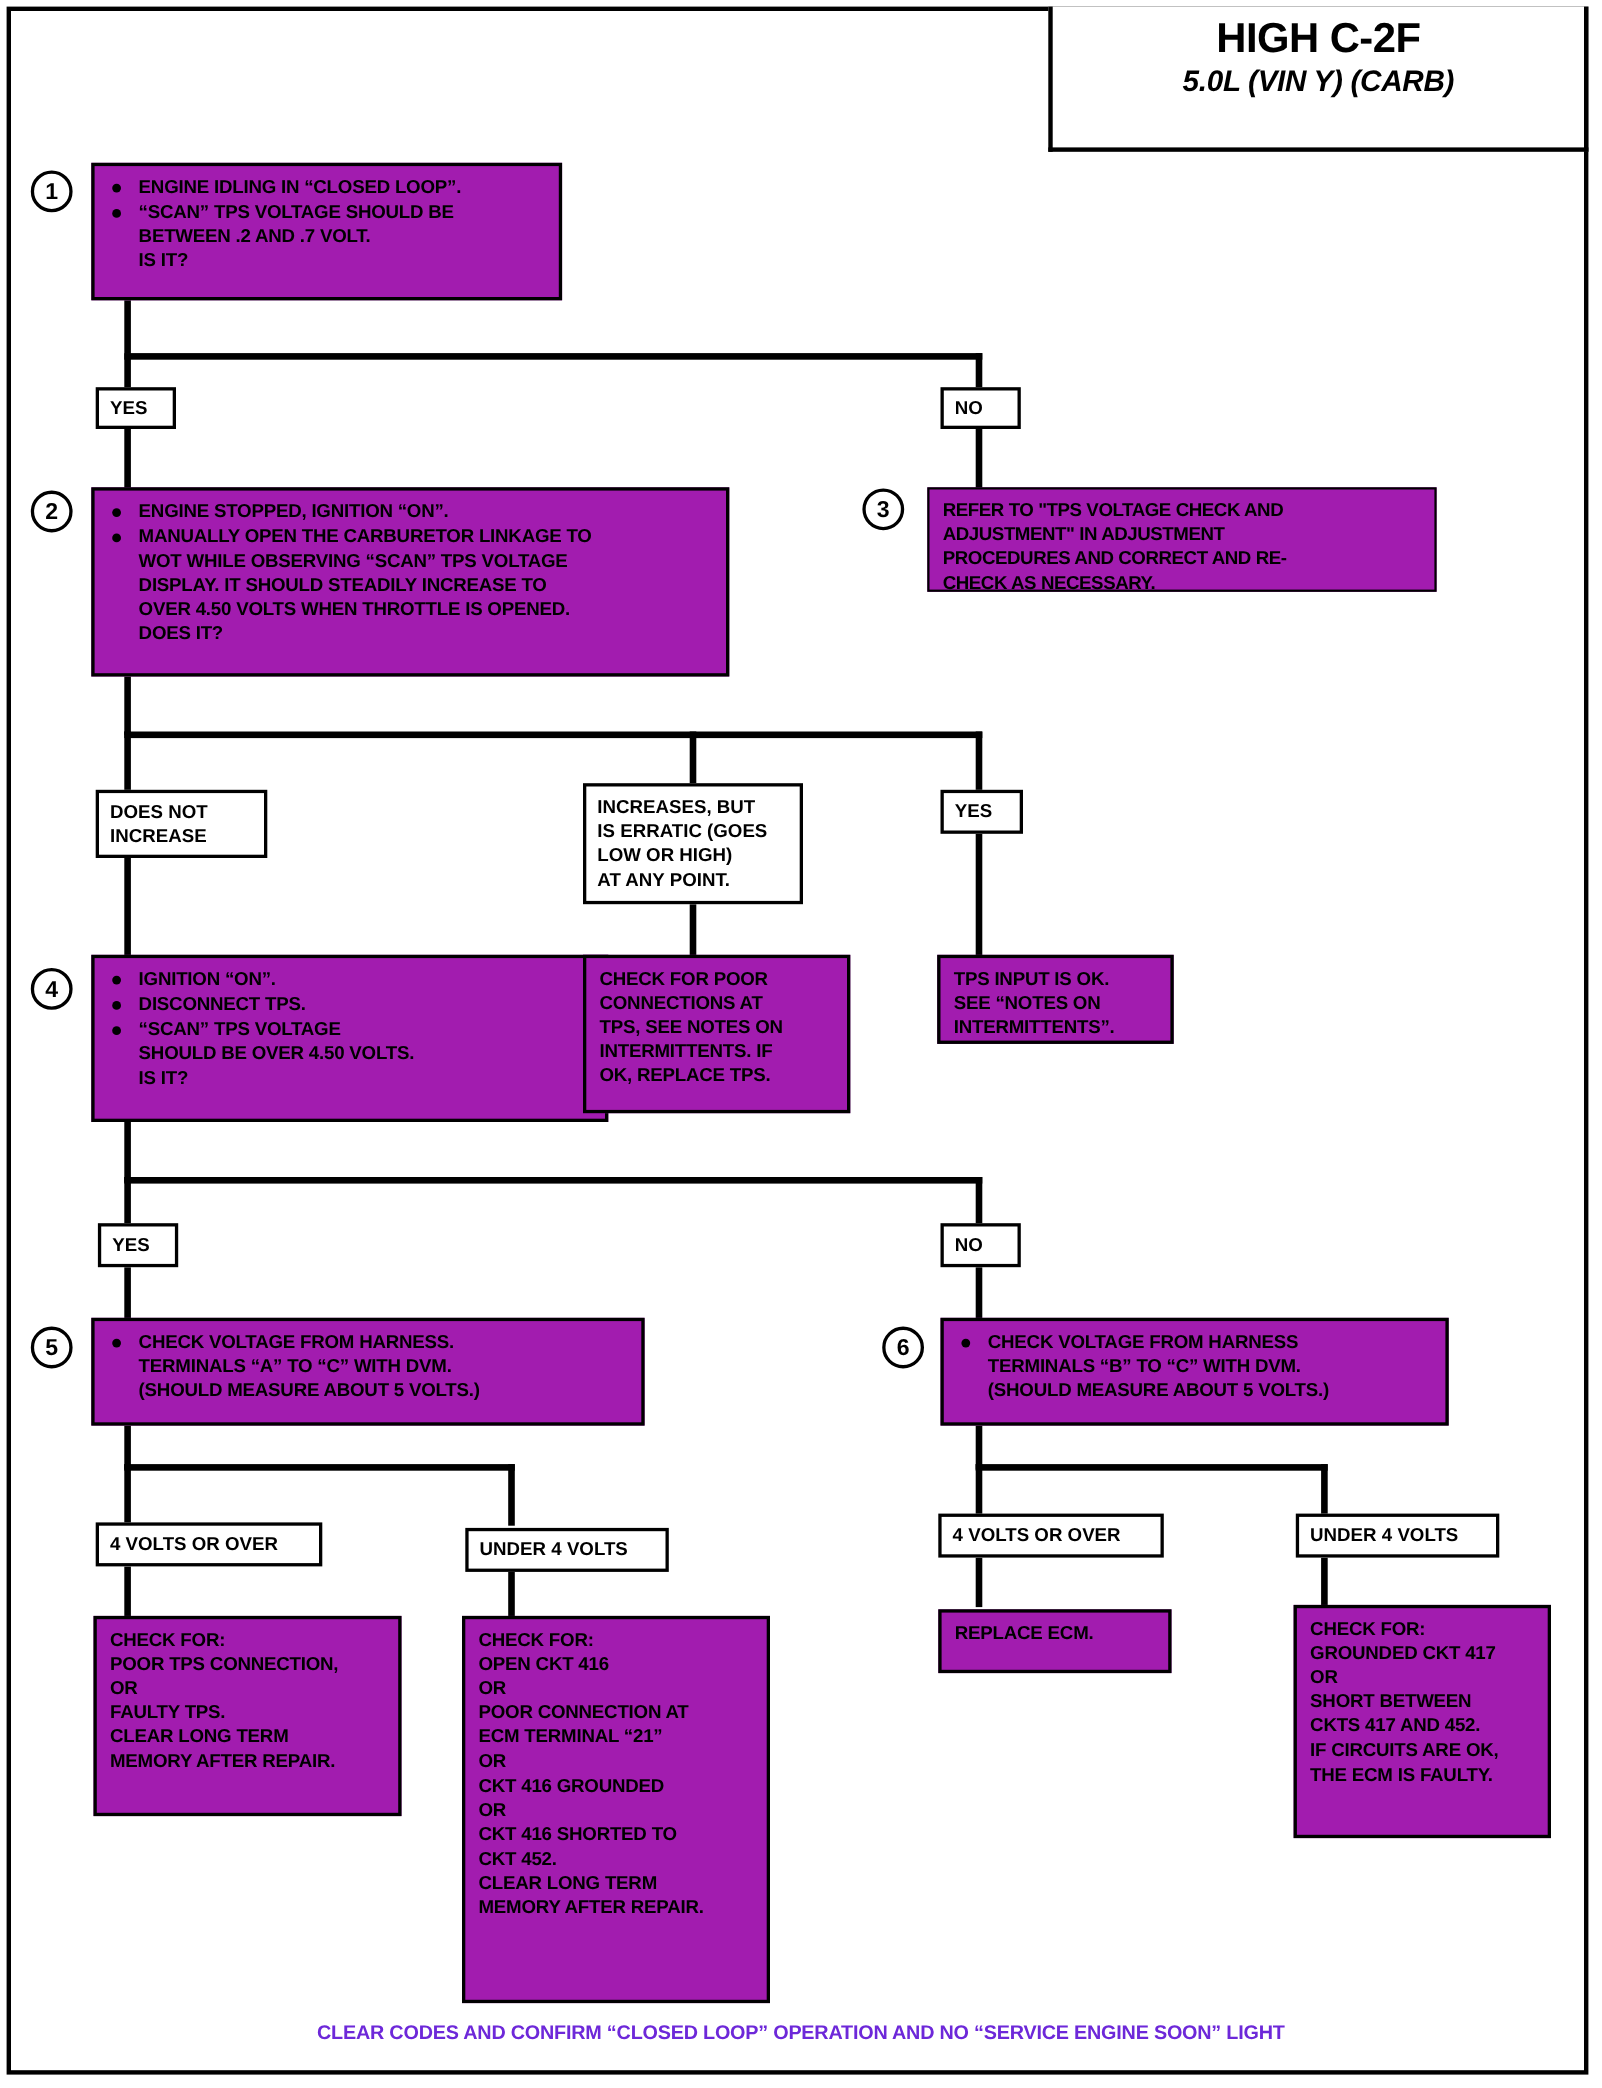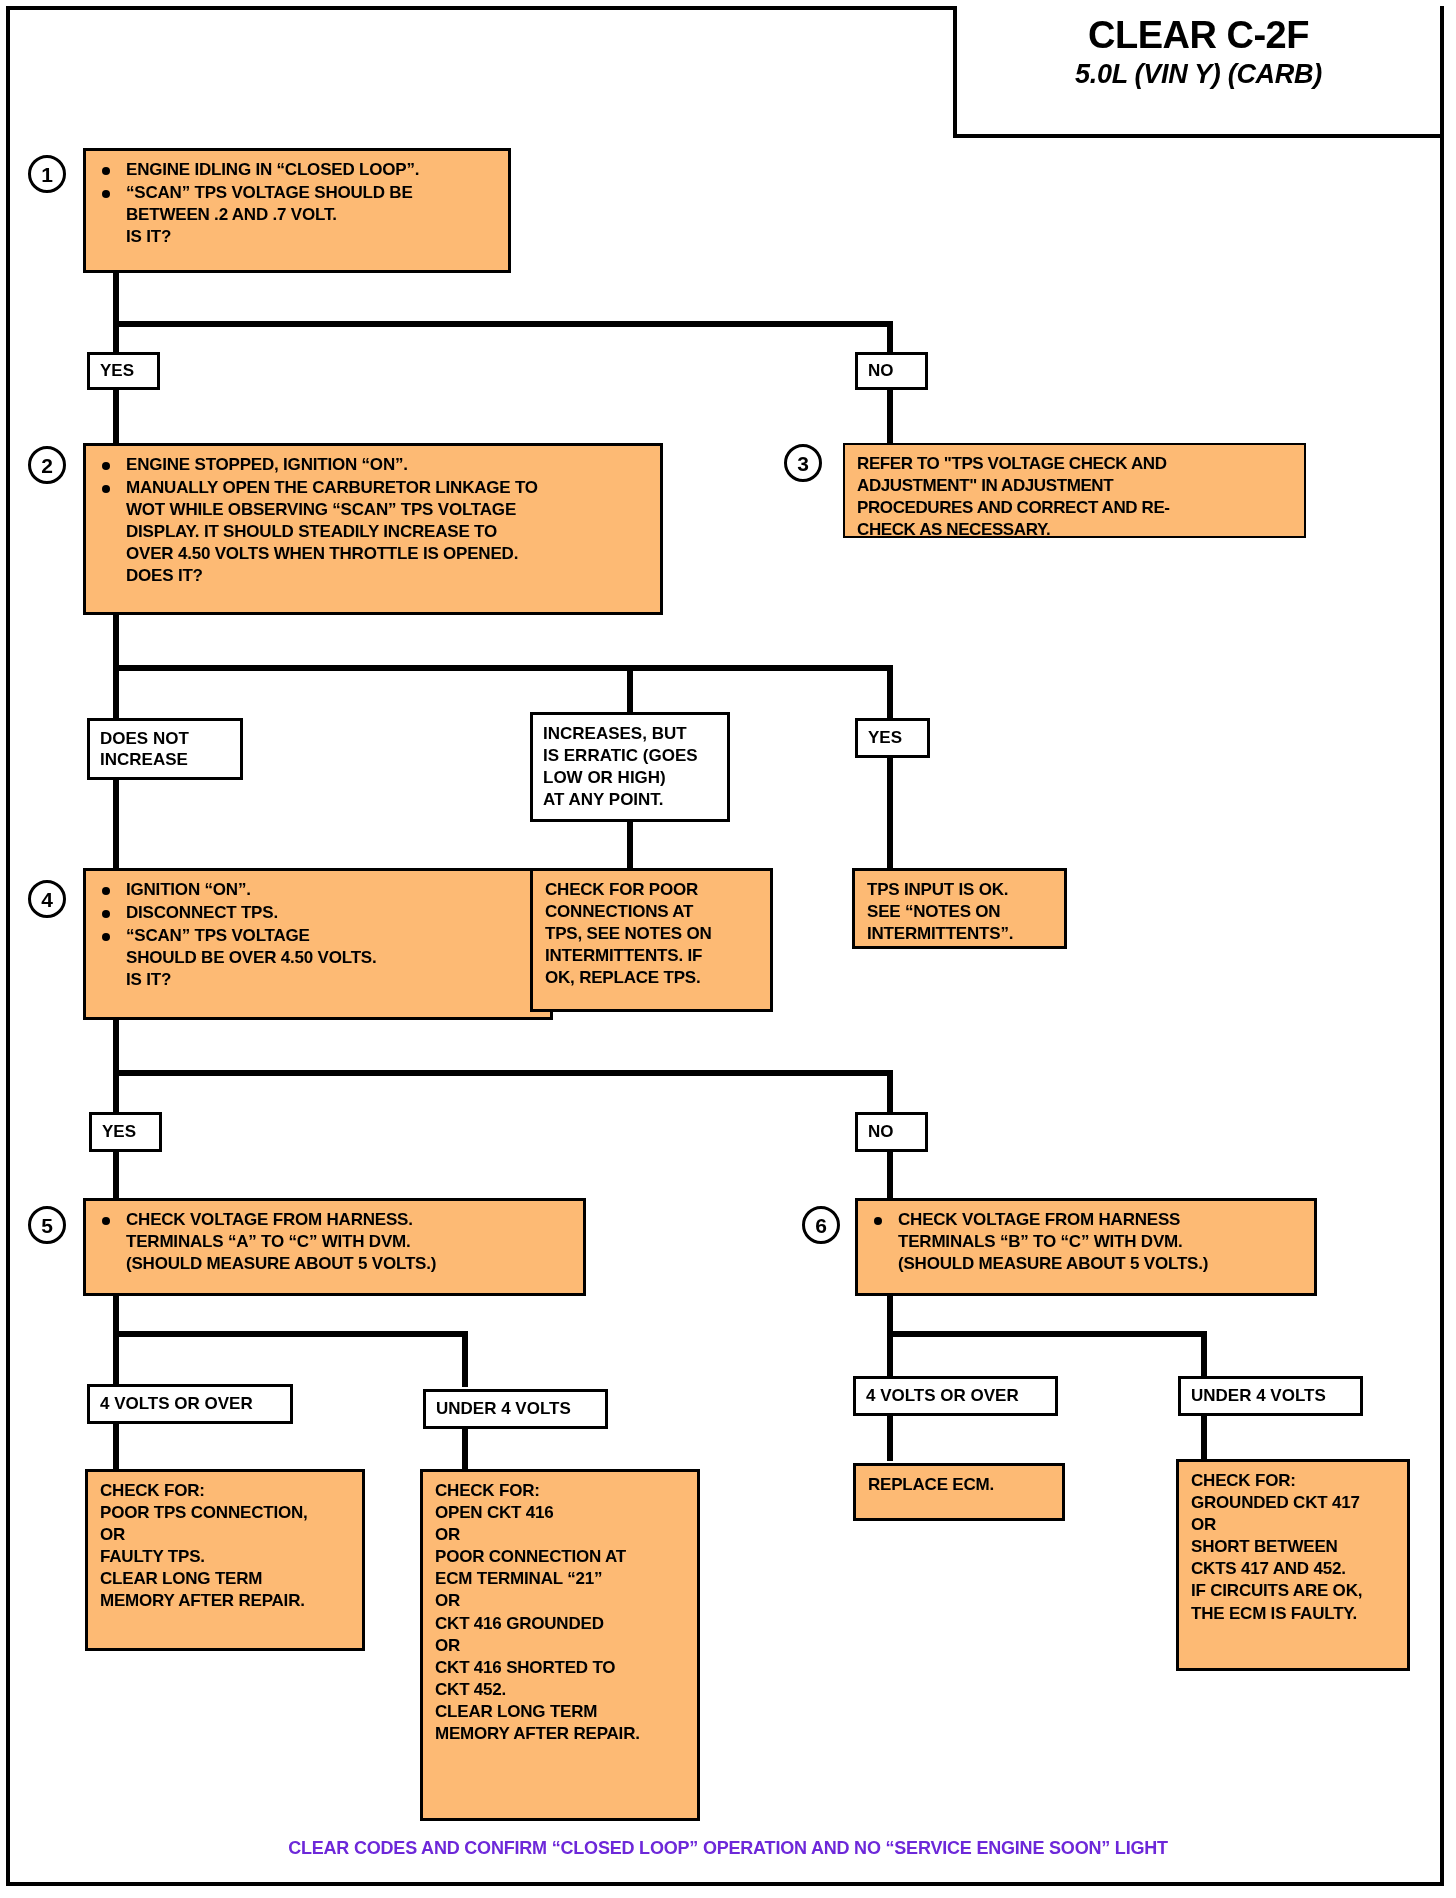--- a/index.html
+++ b/index.html
@@ -27,21 +27,21 @@
     height: 1880px;
     border: 4px solid #000;
     box-sizing: border-box;
   }
 
   
   .box {
     position: absolute;
     box-sizing: border-box;
     border: 3px solid #000;
-    background: #fdba74;
+    background: #a21caf;
     font-family: "Liberation Sans", sans-serif;
     font-weight: bold;
     color: #000;
     line-height: 1.30;
     letter-spacing: -0.2px;
     z-index: 5;
   }
   .box.pad {
     padding: 8px 10px 8px 12px;
   }
@@ -156,21 +156,21 @@
   }
 </style>
 </head>
 <body>
 
 <div id="page">
 
   <div class="page-border"></div>
 
   <div class="titleblock" style="left:953px; top:6px; width:491px; height:132px;">
-    <div class="title-main">CLEAR C-2F</div>
+    <div class="title-main">HIGH C-2F</div>
     <div class="title-sub2">5.0L  (VIN Y)  (CARB)</div>
   </div>
 
   <div class="step" style="left:28px; top:155px;">1</div>
 
   <div class="box pad" style="left:83px; top:148px; width:428px; height:125px; font-size:17px;">
     <ul class="bl">
       <li style="white-space:pre-line;">ENGINE IDLING IN “CLOSED LOOP”.</li>
       <li style="white-space:pre-line;">“SCAN” TPS VOLTAGE SHOULD BE
 BETWEEN .2 AND .7 VOLT.

